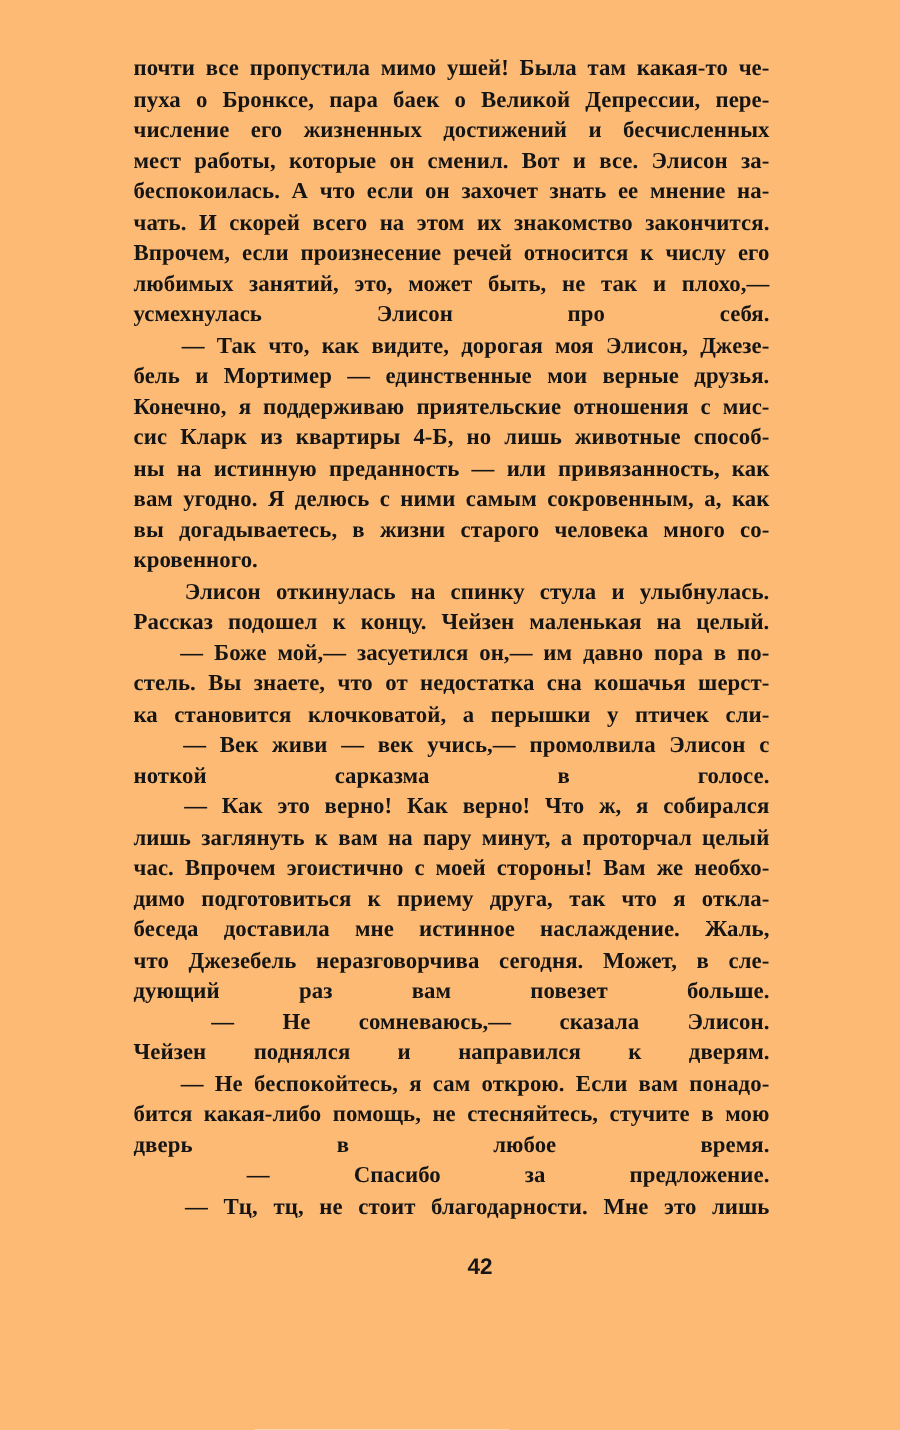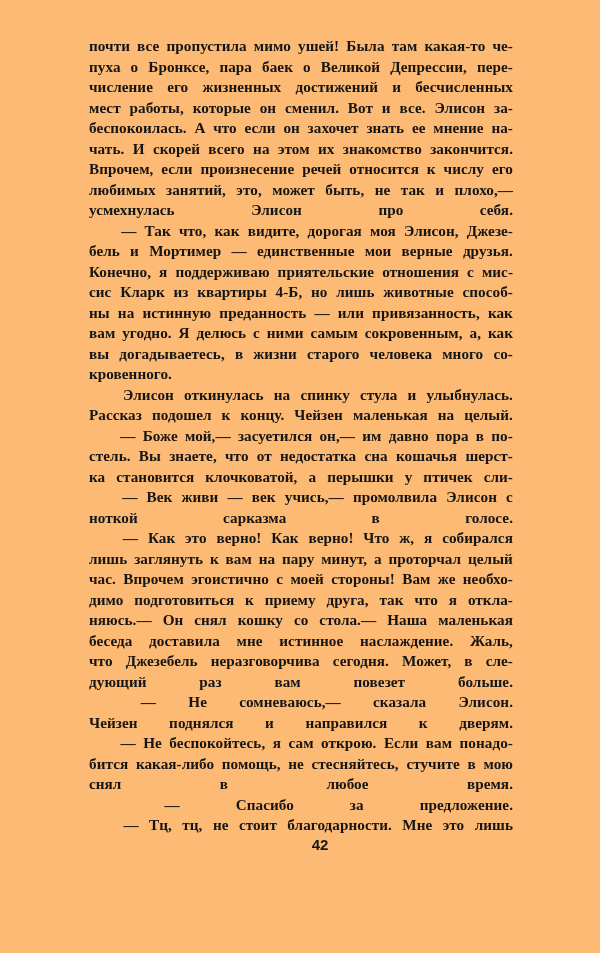--- a/index.html
+++ b/index.html
@@ -370,30 +370,20 @@
           <span class="tok">подготовиться</span>
           <span class="tok">к</span>
           <span class="tok">приему</span>
           <span class="tok">друга,</span>
           <span class="tok">так</span>
           <span class="tok">что</span>
           <span class="tok">я</span>
           <span class="tok">откла-</span>
         </div>
         <div class="jline">
-          <span class="tok">няюсь.—</span>
-          <span class="tok">Он</span>
-          <span class="tok">снял</span>
-          <span class="tok">кошку</span>
-          <span class="tok">со</span>
-          <span class="tok">стола.—</span>
-          <span class="tok">Наша</span>
-          <span class="tok">маленькая</span>
-        </div>
-        <div class="jline">
           <span class="tok">беседа</span>
           <span class="tok">доставила</span>
           <span class="tok">мне</span>
           <span class="tok">истинное</span>
           <span class="tok">наслаждение.</span>
           <span class="tok">Жаль,</span>
         </div>
         <div class="jline">
           <span class="tok">что</span>
           <span class="tok">Джезебель</span>
@@ -448,21 +438,21 @@
           <span class="tok">бится</span>
           <span class="tok">какая-либо</span>
           <span class="tok">помощь,</span>
           <span class="tok">не</span>
           <span class="tok">стесняйтесь,</span>
           <span class="tok">стучите</span>
           <span class="tok">в</span>
           <span class="tok">мою</span>
         </div>
         <div class="jline flush-left">
-          <span class="tok">снял</span>
+          <span class="tok">дверь</span>
           <span class="tok">в</span>
           <span class="tok">любое</span>
           <span class="tok">время.</span>
         </div>
       </div>
       <div class="para">
         <div class="jline flush-left">
           <span class="lead"></span>
           <span class="tok">—</span>
           <span class="tok">Спасибо</span>

